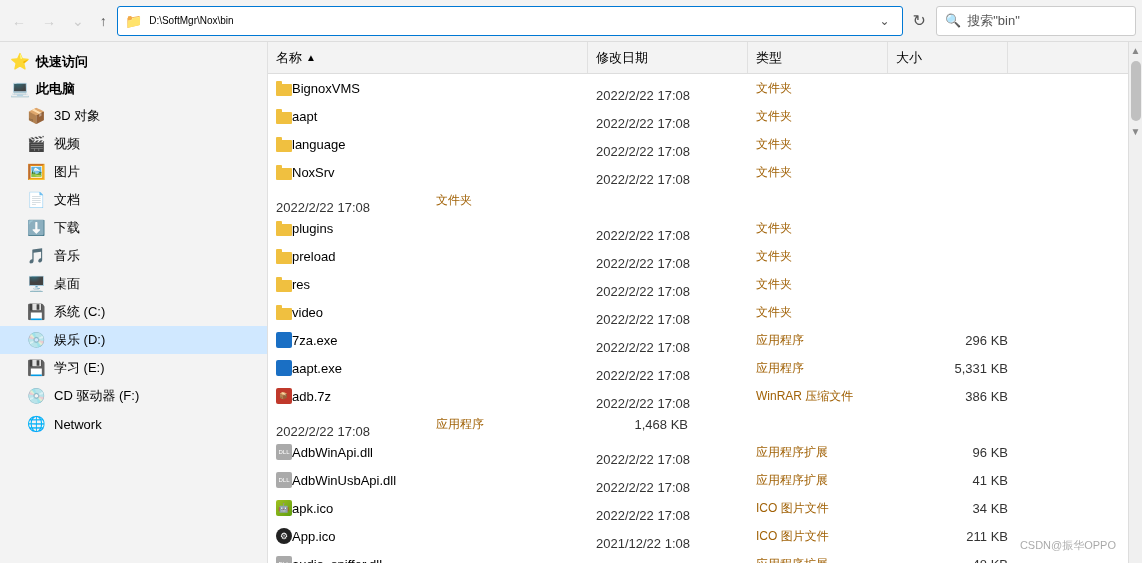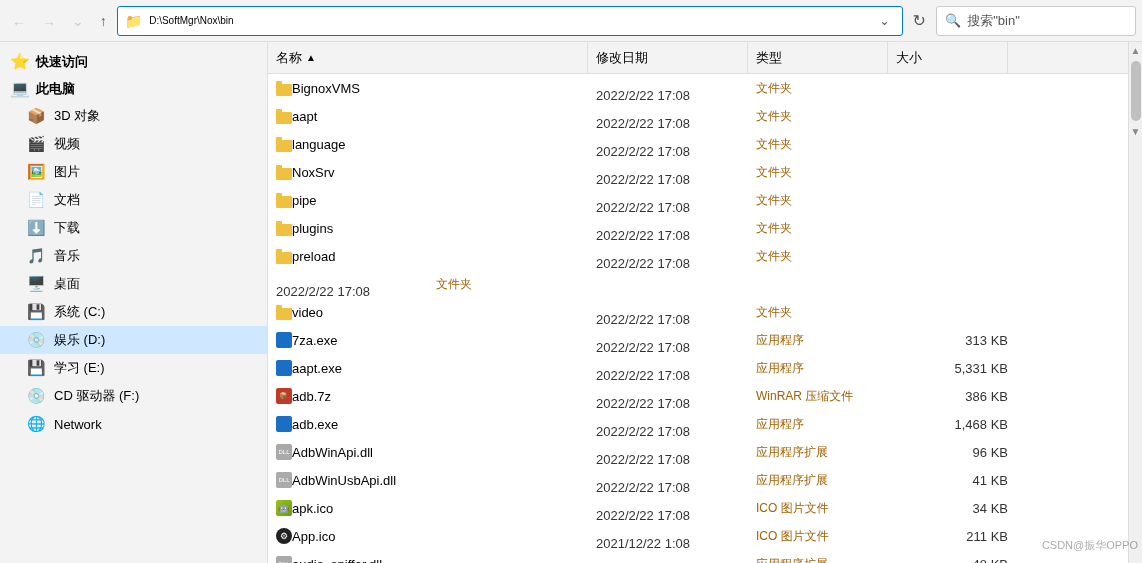--- a/index.html
+++ b/index.html
@@ -62,21 +62,21 @@
 
     
     .file-list::-webkit-scrollbar { width: 14px; }
     .file-list::-webkit-scrollbar-track { background: #f0f0f0; }
     .file-list::-webkit-scrollbar-thumb { background: #c0c0c0; border: 3px solid #f0f0f0; border-radius: 7px; }
     .sidebar::-webkit-scrollbar { width: 8px; }
     .sidebar::-webkit-scrollbar-track { background: #f3f3f3; }
     .sidebar::-webkit-scrollbar-thumb { background: #ccc; border-radius: 4px; }
 
     
-    .watermark { position: fixed; bottom: 10px; right: 4px; font-size: 11px; color: rgba(0,0,0,0.35); pointer-events: none; }
+    .watermark { position: fixed; bottom: 10px; right: 26px; font-size: 11px; color: rgba(0,0,0,0.35); pointer-events: none; }
 
     
     .right-scrollbar { width: 14px; background: #f0f0f0; border-left: 1px solid #ddd; display: flex; flex-direction: column; align-items: center; }
     .scrollbar-arrow { width: 14px; height: 17px; display: flex; align-items: center; justify-content: center; cursor: pointer; font-size: 10px; color: #888; }
     .scrollbar-thumb { width: 10px; height: 60px; background: #c0c0c0; border-radius: 5px; margin: 2px auto; }
   </style>
 </head>
 <body>
 
 <div class="window">
@@ -211,24 +211,20 @@
           <div class="file-row">
     <div class="file-name">
       <span class="file-icon-folder"></span>
       <span>NoxSrv</span>
     </div>
     <div class="file-date">2022/2/22 17:08</div>
     <div class="file-type">文件夹</div>
     <div class="file-size"></div>
   </div>
           <div class="file-row">
-    <div class="file-name">
-      <span class="file-icon-folder"></span>
-      <span>pipe</span>
-    </div>
     <div class="file-date">2022/2/22 17:08</div>
     <div class="file-type">文件夹</div>
     <div class="file-size"></div>
   </div>
           <div class="file-row">
     <div class="file-name">
       <span class="file-icon-folder"></span>
       <span>plugins</span>
     </div>
     <div class="file-date">2022/2/22 17:08</div>
@@ -238,65 +234,65 @@
           <div class="file-row">
     <div class="file-name">
       <span class="file-icon-folder"></span>
       <span>preload</span>
     </div>
     <div class="file-date">2022/2/22 17:08</div>
     <div class="file-type">文件夹</div>
     <div class="file-size"></div>
   </div>
           <div class="file-row">
+    <div class="file-name">
+      <span class="file-icon-folder"></span>
+      <span>res</span>
+    </div>
     <div class="file-date">2022/2/22 17:08</div>
     <div class="file-type">文件夹</div>
     <div class="file-size"></div>
   </div>
           <div class="file-row">
     <div class="file-name">
       <span class="file-icon-folder"></span>
       <span>video</span>
     </div>
     <div class="file-date">2022/2/22 17:08</div>
     <div class="file-type">文件夹</div>
     <div class="file-size"></div>
   </div>
           <div class="file-row">
     <div class="file-name">
       <span class="file-icon-exe" style="background:#1a6fc4;"></span>
       <span>7za.exe</span>
     </div>
     <div class="file-date">2022/2/22 17:08</div>
     <div class="file-type">应用程序</div>
-    <div class="file-size">313 KB</div>
+    <div class="file-size">296 KB</div>
   </div>
           <div class="file-row">
     <div class="file-name">
       <span class="file-icon-exe" style="background:#1a6fc4;"></span>
       <span>aapt.exe</span>
     </div>
     <div class="file-date">2022/2/22 17:08</div>
     <div class="file-type">应用程序</div>
     <div class="file-size">5,331 KB</div>
   </div>
           <div class="file-row">
     <div class="file-name">
       <span class="file-icon-archive">📦</span>
       <span>adb.7z</span>
     </div>
     <div class="file-date">2022/2/22 17:08</div>
     <div class="file-type">WinRAR 压缩文件</div>
     <div class="file-size">386 KB</div>
   </div>
           <div class="file-row">
-    <div class="file-name">
-      <span class="file-icon-exe" style="background:#1a6fc4;"></span>
-      <span>adb.exe</span>
-    </div>
     <div class="file-date">2022/2/22 17:08</div>
     <div class="file-type">应用程序</div>
     <div class="file-size">1,468 KB</div>
   </div>
           <div class="file-row">
     <div class="file-name">
       <span class="file-icon-dll" style="background:#aaa;font-size:6px;">DLL</span>
       <span>AdbWinApi.dll</span>
     </div>
     <div class="file-date">2022/2/22 17:08</div>

